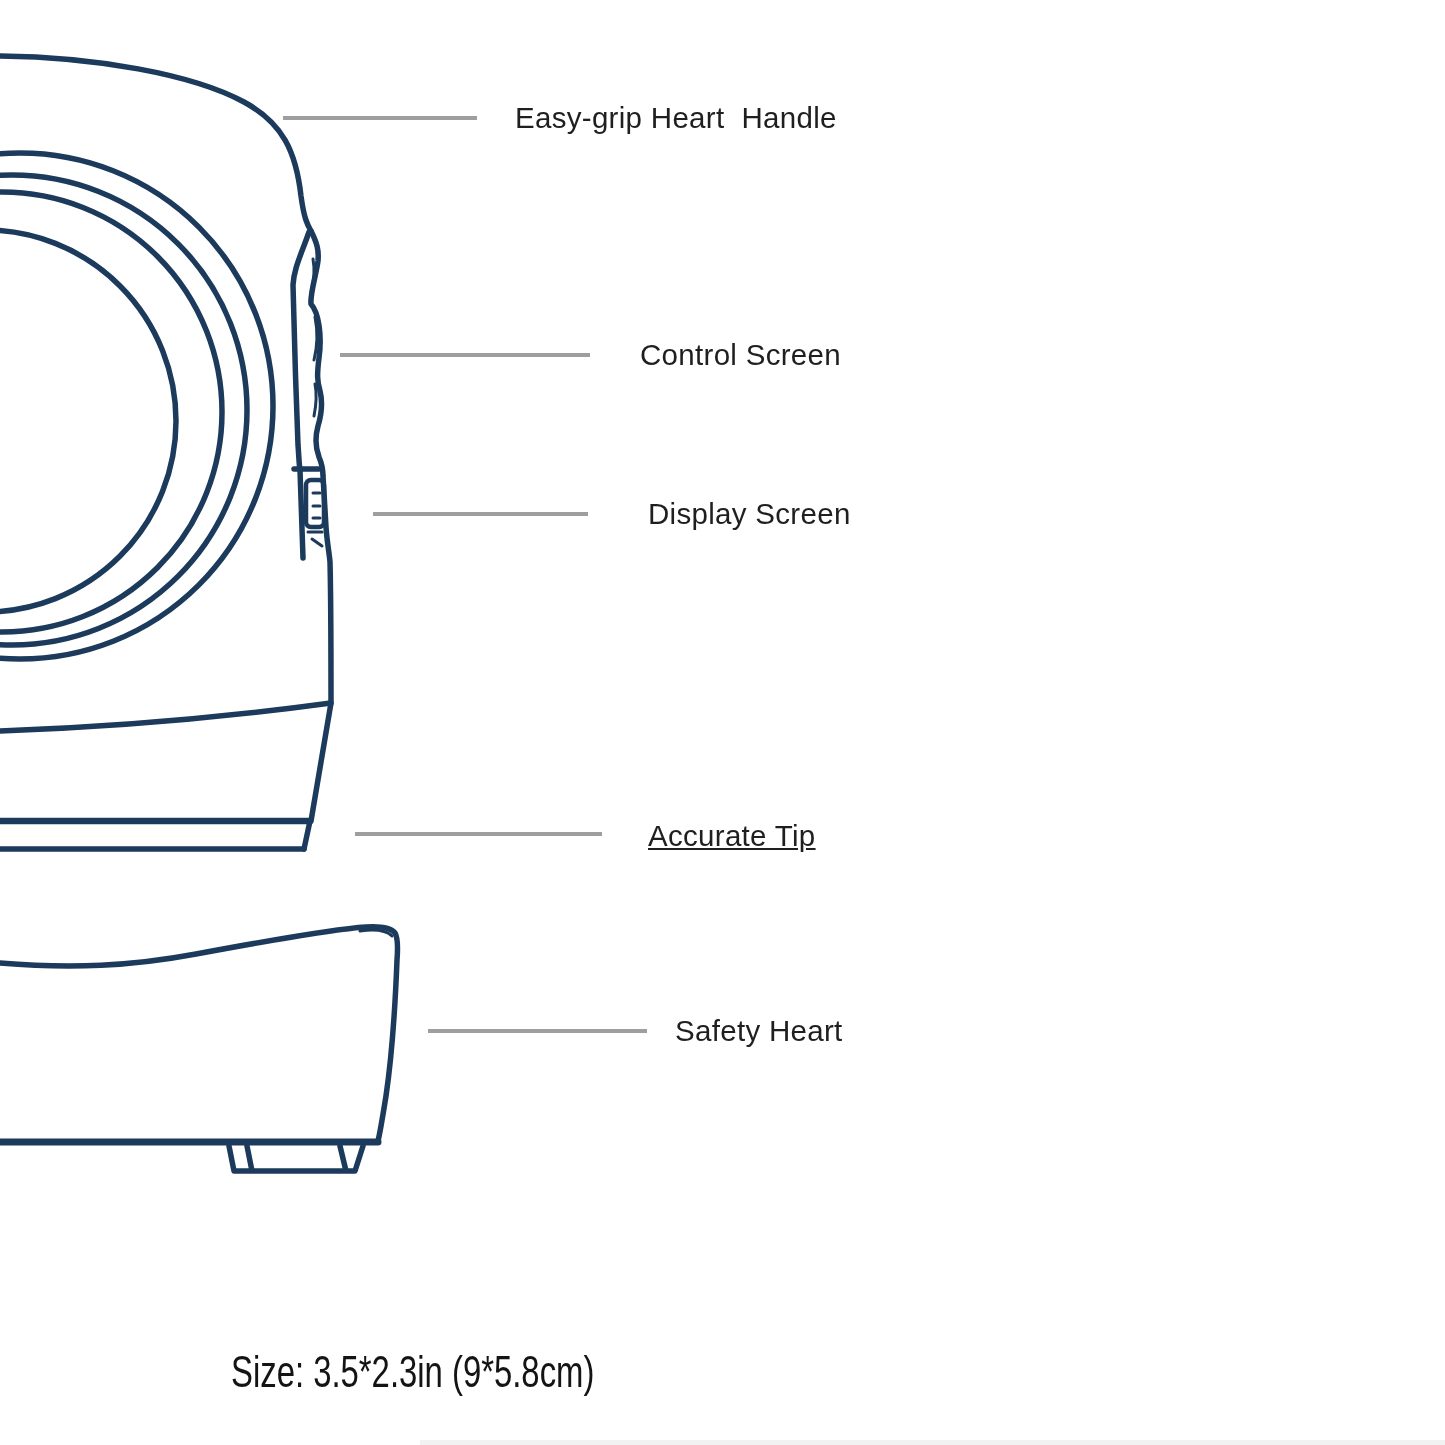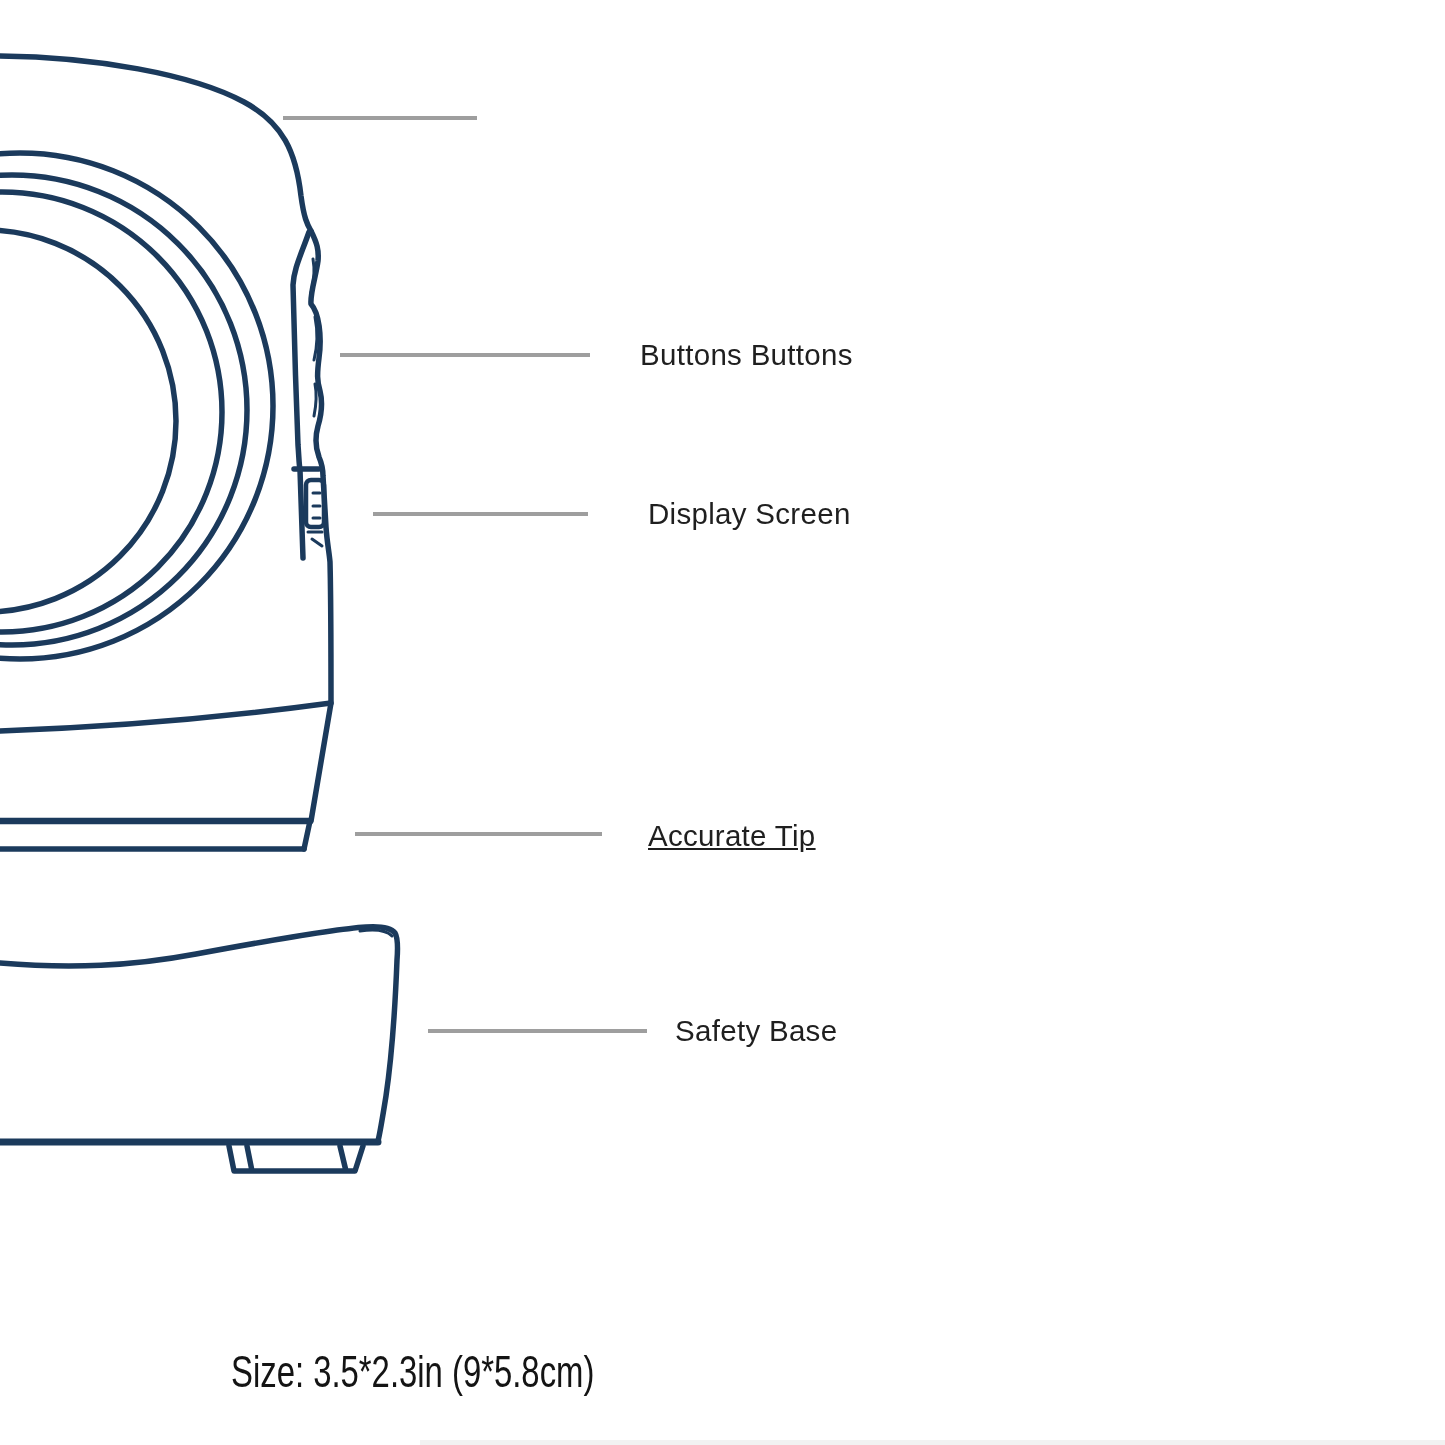--- a/index.html
+++ b/index.html
@@ -94,22 +94,23 @@
       <path class="stroke-main" d="M 229 1146 L 234 1171 L 355 1171 L 363 1146 M 247 1146 L 252 1171 M 340 1146 L 346 1171"></path>
     </g>
   </svg>
 
   <div class="leader" style="left:283px;top:116px;width:194px;"></div>
   <div class="leader" style="left:340px;top:353px;width:250px;"></div>
   <div class="leader" style="left:373px;top:512px;width:215px;"></div>
   <div class="leader" style="left:355px;top:832px;width:247px;"></div>
   <div class="leader" style="left:428px;top:1029px;width:219px;"></div>
 
-  <div class="label" style="left:640px;top:355px;">Buttons Buttons</div>
+  <div class="label" style="left:515px;top:118px;">Easy-grip Heart  Handle</div>
+  <div class="label" style="left:640px;top:355px;">Control Screen</div>
   <div class="label" style="left:648px;top:514px;">Display Screen</div>
   <div class="label" style="left:648px;top:836px;text-decoration:underline;">Accurate Tip</div>
-  <div class="label" style="left:675px;top:1031px;">Safety Base</div>
+  <div class="label" style="left:675px;top:1031px;">Safety Heart</div>
 
   <div class="size-note">Size: 3.5*2.3in (9*5.8cm)</div>
 
   <div class="bottom-strip"></div>
 
 </div>
 
 </body></html>

